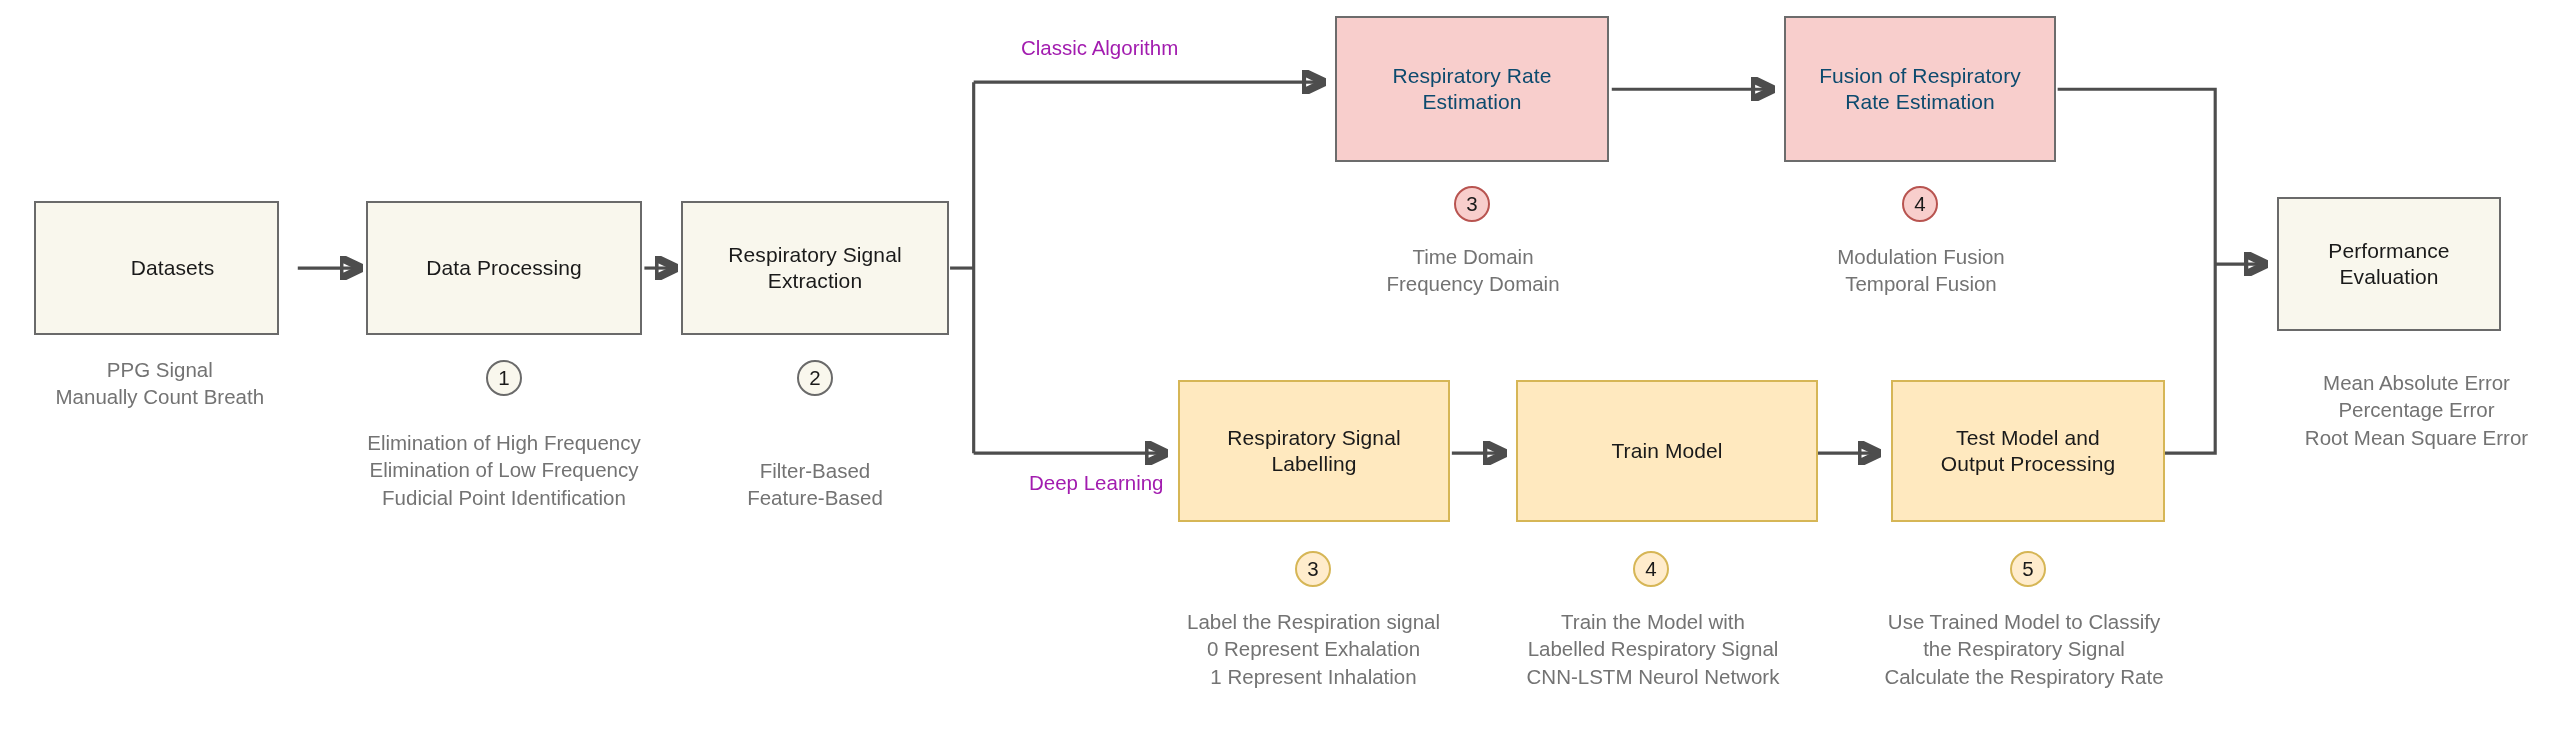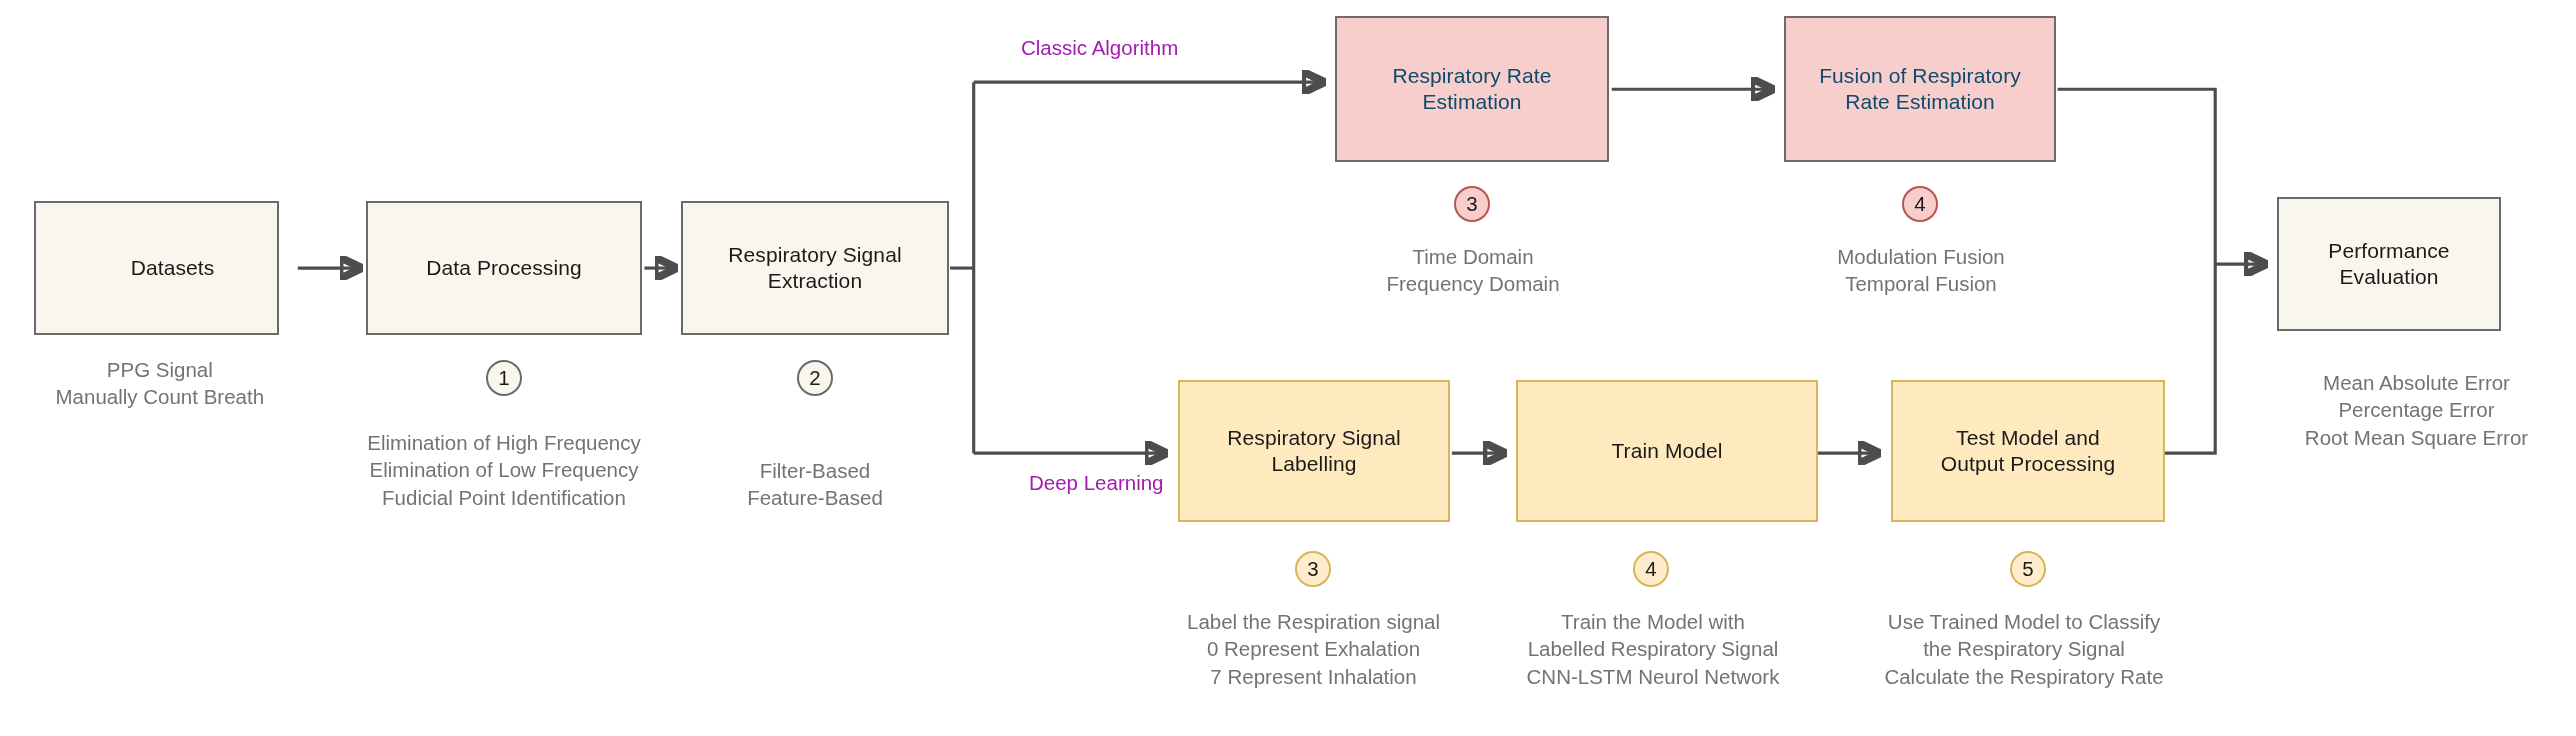--- a/index.html
+++ b/index.html
@@ -103,21 +103,21 @@
 
   <div class="edge-label" style="left:981px;top:471px;margin-left:48px;">Deep Learning</div>
 
   <div class="node node-yellow" style="left:1178px;top:380px;width:272px;height:142px;">
     <span class="node-label">Respiratory Signal
 Labelling</span>
   </div>
   <div class="badge badge-yellow" style="left:1295px;top:551px;">3</div>
   <div class="caption" style="left:1144px;top:608px;width:339px;">Label the Respiration signal
 0 Represent Exhalation
-7 Represent Inhalation</div>
+1 Represent Inhalation</div>
 
   <div class="node node-yellow" style="left:1516px;top:380px;width:302px;height:142px;">
     <span class="node-label">Train Model</span>
   </div>
   <div class="badge badge-yellow" style="left:1633px;top:551px;">4</div>
   <div class="caption" style="left:1485px;top:608px;width:336px;">Train the Model with
 Labelled Respiratory Signal
 CNN-LSTM Neurol Network</div>
 
   <div class="node node-yellow" style="left:1891px;top:380px;width:274px;height:142px;">

